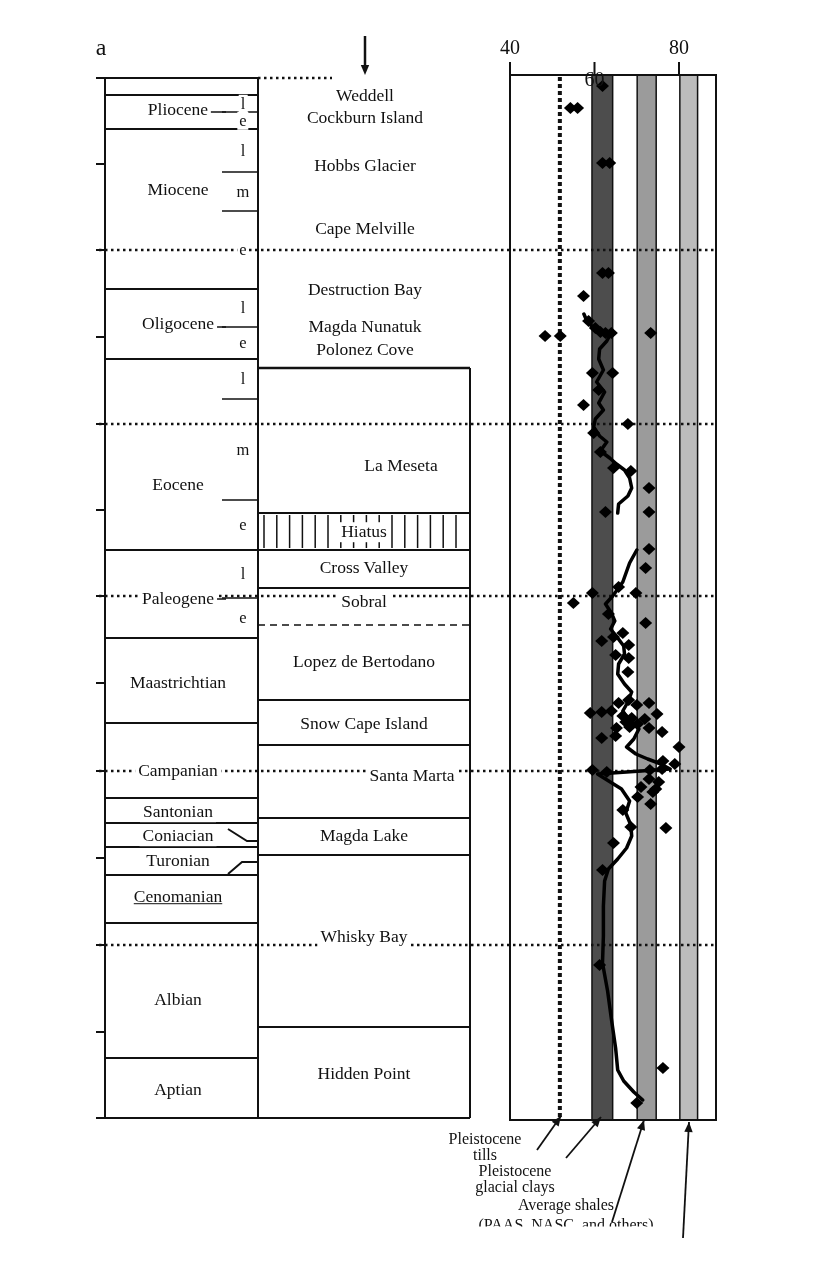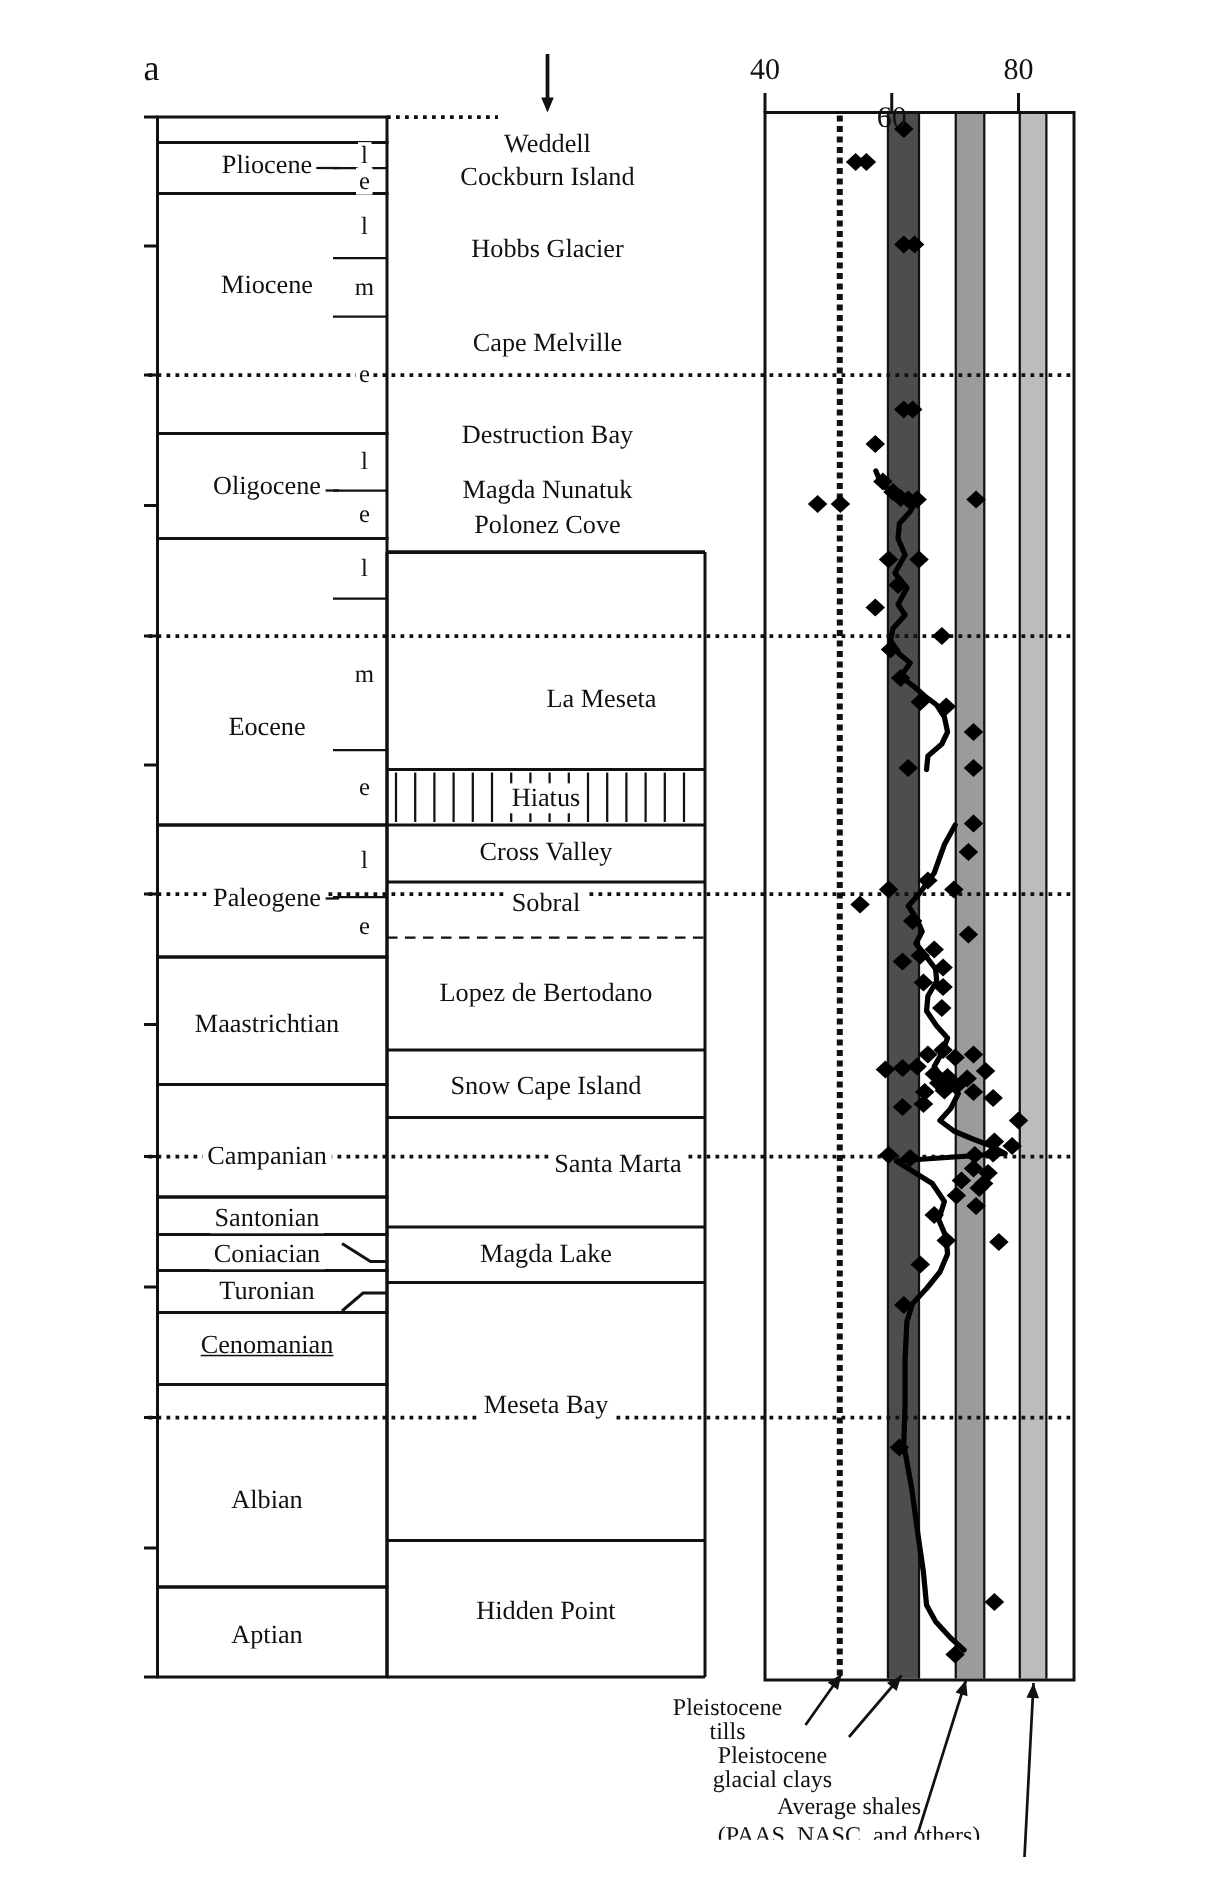--- a/index.html
+++ b/index.html
@@ -236,21 +236,21 @@
       <div class="lbl" style="left: 178px; top: 1000px;">Albian</div>
       <div class="lbl" style="left: 178px; top: 1090px;">Aptian</div>
       <div class="lbl" style="left: 364px; top: 466px; margin-left: 37px;">La Meseta</div>
       <div class="lbl" style="left: 364px; top: 532px;">Hiatus</div>
       <div class="lbl" style="left: 364px; top: 568px;">Cross Valley</div>
       <div class="lbl" style="left: 364px; top: 602px;">Sobral</div>
       <div class="lbl" style="left: 364px; top: 662px;">Lopez de Bertodano</div>
       <div class="lbl" style="left: 364px; top: 724px;">Snow Cape Island</div>
       <div class="lbl" style="left: 364px; top: 776px; margin-left: 48px;">Santa Marta</div>
       <div class="lbl" style="left: 364px; top: 836px;">Magda Lake</div>
-      <div class="lbl" style="left: 364px; top: 937px;">Meseta Bay</div>
+      <div class="lbl" style="left: 364px; top: 937px;">Whisky Bay</div>
       <div class="lbl" style="left: 364px; top: 1074px;">Hidden Point</div>
       <div class="lbl" style="left: 365px; top: 96px;">Weddell</div>
       <div class="lbl" style="left: 365px; top: 118px;">Cockburn Island</div>
       <div class="lbl" style="left: 365px; top: 166px; text-align: right;">Hobbs Glacier</div>
       <div class="lbl" style="left: 365px; top: 229px;">Cape Melville</div>
       <div class="lbl" style="left: 365px; top: 290px;">Destruction Bay</div>
       <div class="lbl" style="left: 365px; top: 327px;">Magda Nunatuk</div>
       <div class="lbl" style="left: 365px; top: 350px;">Polonez Cove</div>
       <div class="lbl legend" style="left: 485px; top: 1139px;">Pleistocene</div>
       <div class="lbl legend" style="left: 485px; top: 1155px;">tills</div>

